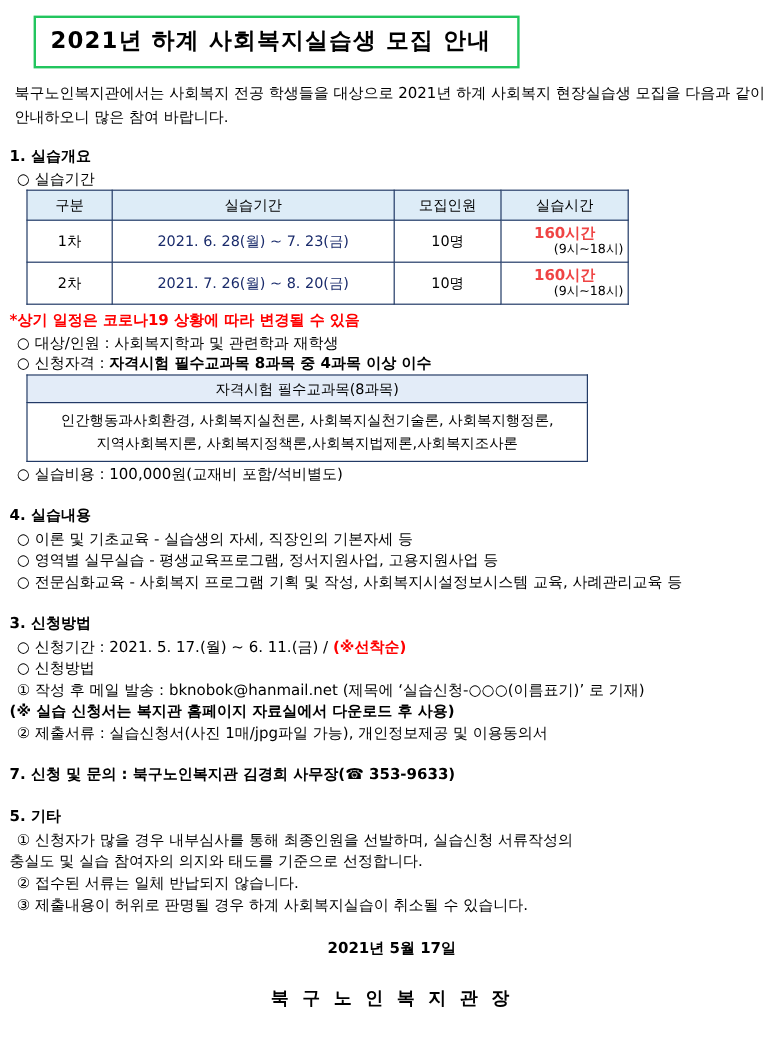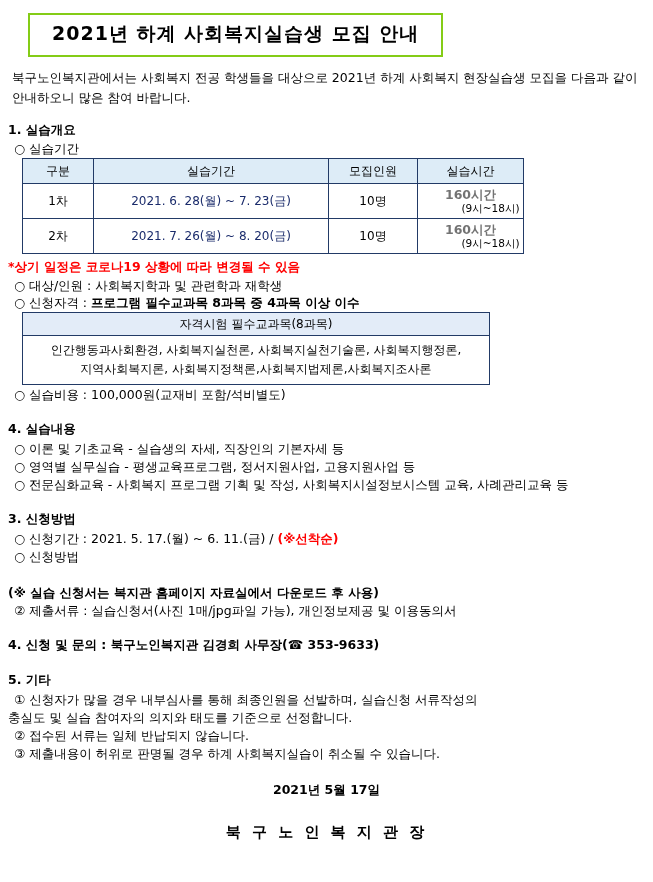--- a/index.html
+++ b/index.html
@@ -20,22 +20,22 @@
     position: relative;
     width: 653px;
     height: 882px;
     padding: 0;
   }
   
   .title-wrap {
     position: absolute;
     top: 13px;
     left: 28px;
-    border: 2px solid #84cc16;
-    padding: 6px 22px 8px 22px;
+    border: 2px solid #22c55e;
+    padding: 6px 22px 8px 12px;
   }
   .title-text {
     font-size: 19px;
     font-weight: bold;
     letter-spacing: 1px;
     white-space: nowrap;
   }
   
   .intro {
     position: absolute;
@@ -84,21 +84,21 @@
     height: 32px;
   }
   .c1 { width: 68px; }
   .c2 { width: 232px; }
   .c3 { width: 86px; }
   .c4 { width: 103px; }
   .hours {
     line-height: 13px;
   }
   .hours .big {
-    color: #737373;
+    color: #ef4444;
     font-weight: bold;
     font-size: 12.5px;
   }
   .hours .small {
     font-size: 10.5px;
     color: #000;
     margin-left: 40px;
   }
   .period {
     color: #1a2b6b;
@@ -191,21 +191,21 @@
         </td>
       </tr>
     </tbody>
   </table>
 
   <div class="line red" style="top:258px; left:8px;">*상기 일정은 코로나19 상황에 따라 변경될 수 있음</div>
 
   <div class="line" style="top:277px;">○ 대상/인원 :  사회복지학과 및 관련학과 재학생</div>
 
   <div class="line" style="top:294px;">
-    <span>○ 신청자격 : </span><b>프로그램 필수교과목 8과목 중 4과목 이상 이수</b>
+    <span>○ 신청자격 : </span><b>자격시험 필수교과목 8과목 중 4과목 이상 이수</b>
   </div>
 
   <table class="tbl2">
     <tbody>
         <tr>
       <td class="hd">자격시험 필수교과목(8과목)</td>
     </tr>
     <tr>
       <td class="bd">
         <span>인간행동과사회환경, 사회복지실천론, 사회복지실천기술론, 사회복지행정론,</span><br>
@@ -220,25 +220,26 @@
   <div class="sec" style="top:421px;">4. 실습내용</div>
   <div class="line" style="top:440px;">○ 이론 및 기초교육 - 실습생의 자세, 직장인의 기본자세 등</div>
   <div class="line" style="top:458px;">○ 영역별 실무실습 - 평생교육프로그램, 정서지원사업, 고용지원사업 등</div>
   <div class="line" style="top:476px;">○ 전문심화교육 - 사회복지 프로그램 기획 및 작성, 사회복지시설정보시스템 교육, 사례관리교육 등</div>
 
   <div class="sec" style="top:511px;">3. 신청방법</div>
   <div class="line" style="top:530px;">
     <span>○ 신청기간 : 2021. 5. 17.(월) ~ 6. 11.(금) / </span><span class="red">(※선착순)</span>
   </div>
   <div class="line" style="top:548px;">○ 신청방법</div>
+  <div class="line" style="top:566px;">① 작성 후 메일 발송 : bknobok@hanmail.net (제목에 ‘실습신청-○○○(이름표기)’ 로 기재)</div>
   <div class="line" style="top:584px; left:8px; font-weight:bold;">(※ 실습 신청서는 복지관 홈페이지 자료실에서 다운로드 후 사용)</div>
   <div class="line" style="top:602px;">② 제출서류 :  실습신청서(사진 1매/jpg파일 가능), 개인정보제공 및 이용동의서</div>
 
   <div class="sec" style="top:637px;">
-    <span>4. 신청 및 문의 :  북구노인복지관 김경희 사무장(</span><span>☎ 353-9633)</span>
+    <span>7. 신청 및 문의 :  북구노인복지관 김경희 사무장(</span><span>☎ 353-9633)</span>
   </div>
 
   <div class="sec" style="top:672px;">5. 기타</div>
   <div class="line" style="top:691px;">① 신청자가 많을 경우 내부심사를 통해 최종인원을 선발하며, 실습신청 서류작성의</div>
   <div class="line" style="top:709px; left:8px;">충실도 및 실습 참여자의 의지와 태도를 기준으로 선정합니다.</div>
   <div class="line" style="top:727px;">② 접수된 서류는 일체 반납되지 않습니다.</div>
   <div class="line" style="top:745px;">③ 제출내용이 허위로 판명될 경우 하계 사회복지실습이 취소될 수 있습니다.</div>
 
   <div class="date-line">2021년 5월 17일</div>
   <div class="signature">북 구 노 인 복 지 관 장</div>

